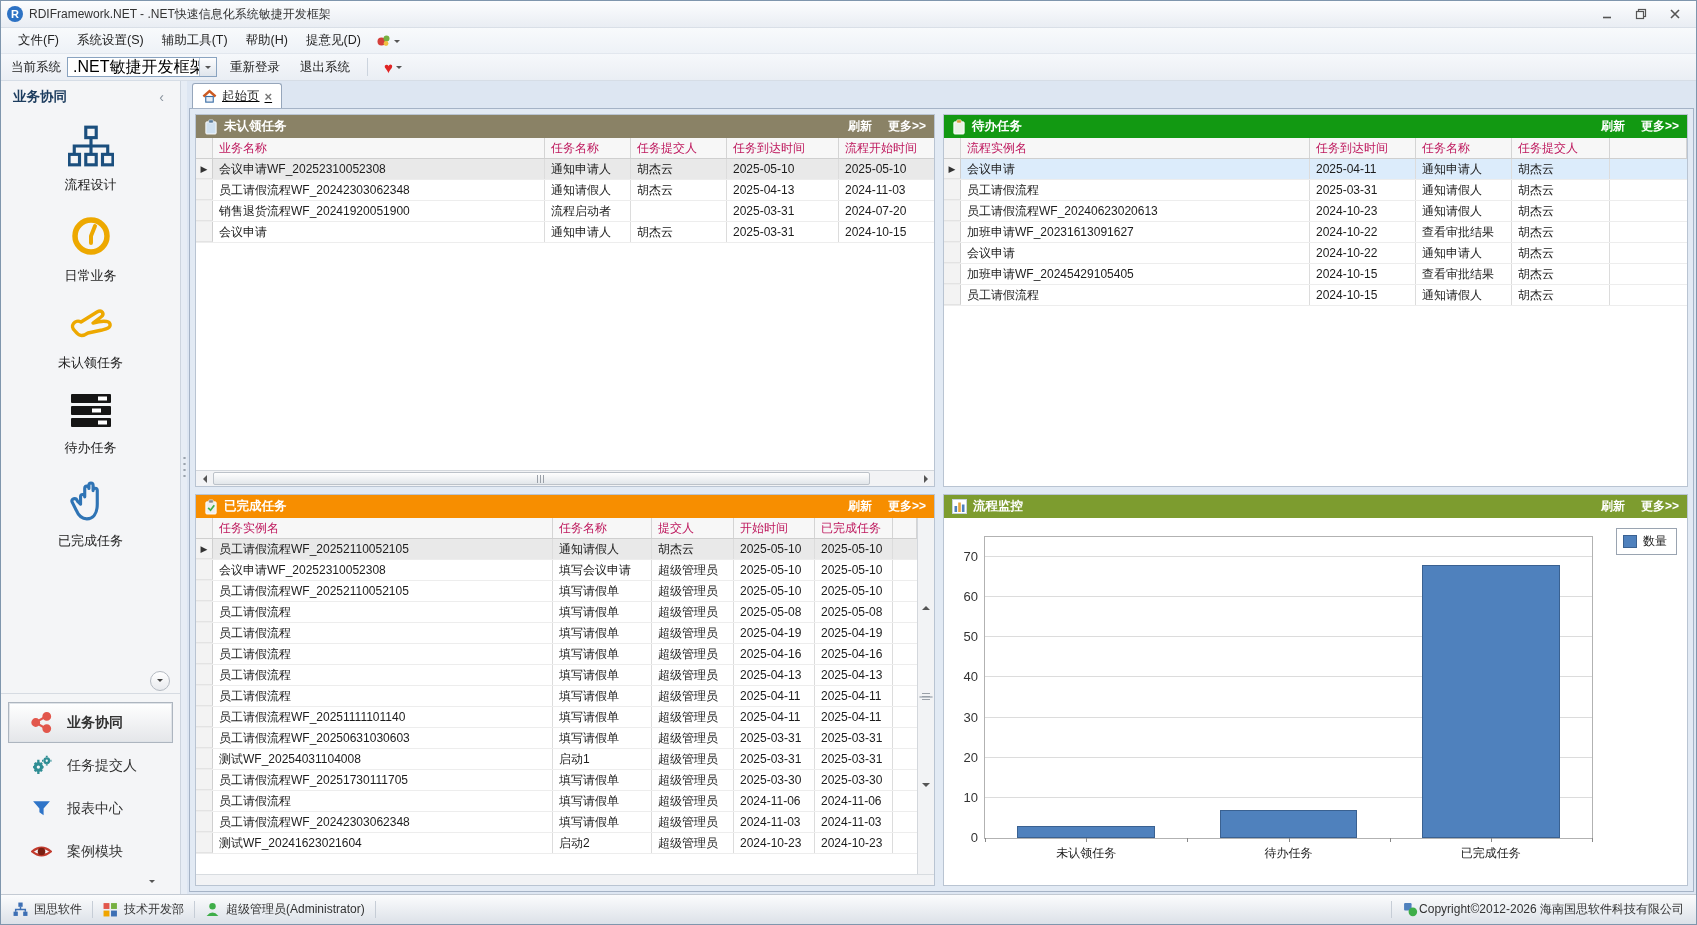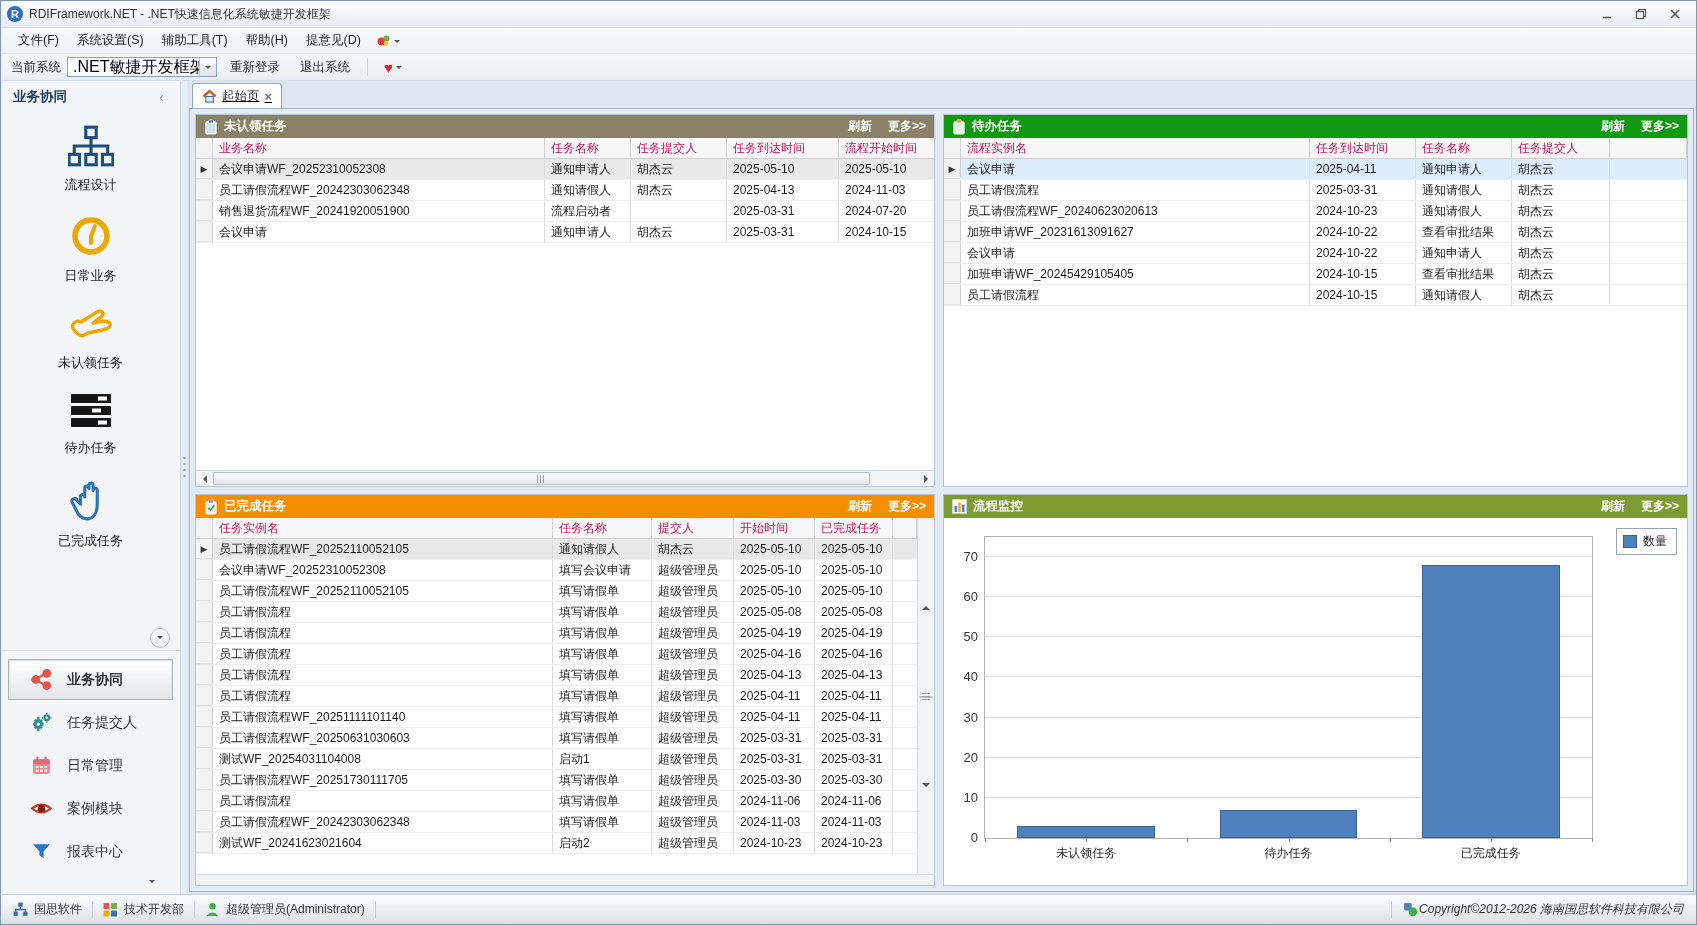--- a/index.html
+++ b/index.html
@@ -111,21 +111,21 @@
   .ytick{position:absolute;right:100%;margin-right:7px;font-size:13px;color:#333;width:26px;text-align:right;}
   .xlabel{position:absolute;top:100%;margin-top:7px;text-align:center;font-size:12px;color:#222;}
   .xtickmark{position:absolute;top:100%;width:1px;height:4px;background:#888;}
   .legend{position:absolute;top:8px;right:8px;background:#fff;border:1px solid #9aa4b1;padding:4px 9px 4px 6px;display:flex;align-items:center;gap:6px;font-size:12px;color:#222;}
   .swatch{width:14px;height:13px;border:1px solid #3a6191;}
 
   
   .statusbar{height:30px;background:linear-gradient(#fbfcfd,#dce1e8);border-top:1px solid #c3cad3;display:flex;align-items:center;padding:0 12px;font-size:12px;color:#333;flex:0 0 auto;}
   .st-item{display:flex;align-items:center;gap:6px;}
   .st-sep{width:1px;height:17px;background:#c6cdd6;margin:0 10px;}
-  .st-right{margin-left:auto;display:flex;align-items:center;gap:1px;font-style:italic;}
+  .st-right{margin-left:auto;display:flex;align-items:center;gap:1px;}
 </style>
 </head>
 <body>
 
 <div class="window">
 
   <div class="titlebar">
     <span class="applogo">R</span>
     <span class="apptitle">RDIFramework.NET - .NET快速信息化系统敏捷开发框架</span>
     <div class="winbtns">
@@ -263,47 +263,30 @@
                   <path d="M15 2 V0.8 M15 10 V8.8 M11.5 5.5 H10.5 M19.5 5.5 H18.5" fill="none"></path>
                 </g>
                 <circle cx="15" cy="5.5" r="2.8"></circle>
                 <circle cx="15" cy="5.5" r="1.1" fill="#f4f5f7" stroke="none"></circle>
               </g>
             </svg>
           <span>任务提交人</span>
         </div>
         <div class="nav-item">
           <svg width="21" height="21" viewBox="0 0 20 20">
-              <rect x="2" y="4" width="16" height="14" rx="2" fill="#ec8490"></rect>
-              <rect x="2" y="4" width="16" height="4.5" rx="2" fill="#e06a78"></rect>
-              <rect x="5" y="1.5" width="2.2" height="4.5" rx="1" fill="#e06a78"></rect>
-              <rect x="12.8" y="1.5" width="2.2" height="4.5" rx="1" fill="#e06a78"></rect>
-              <g fill="#fff">
-                <rect x="4.5" y="10.5" width="2.6" height="2"></rect>
-                <rect x="8.7" y="10.5" width="2.6" height="2"></rect>
-                <rect x="12.9" y="10.5" width="2.6" height="2"></rect>
-                <rect x="4.5" y="14" width="2.6" height="2"></rect>
-                <rect x="8.7" y="14" width="2.6" height="2"></rect>
-                <rect x="12.9" y="14" width="2.6" height="2"></rect>
-              </g>
-            </svg>
-          <span>日常管理</span>
+              <path d="M2 3 H18 L12 10 V16.5 L8 13.5 V10 Z" fill="#2e74c8"></path>
+            </svg>
+          <span>报表中心</span>
         </div>
         <div class="nav-item">
           <svg width="21" height="21" viewBox="0 0 20 20">
               <path d="M1 10 Q10 2.5 19 10 Q10 17.5 1 10 Z" fill="none" stroke="#c23b2e" stroke-width="2"></path>
               <circle cx="10" cy="10" r="3.6" fill="#7a1f12"></circle>
             </svg>
           <span>案例模块</span>
-        </div>
-        <div class="nav-item">
-          <svg width="21" height="21" viewBox="0 0 20 20">
-              <path d="M2 3 H18 L12 10 V16.5 L8 13.5 V10 Z" fill="#2e74c8"></path>
-            </svg>
-          <span>报表中心</span>
         </div>
         <div class="nav-more">
             <span class="caret"></span>
           </div>
       </div>
     </aside>
 
     <div class="side-splitter"></div>
 
     <div class="main">

